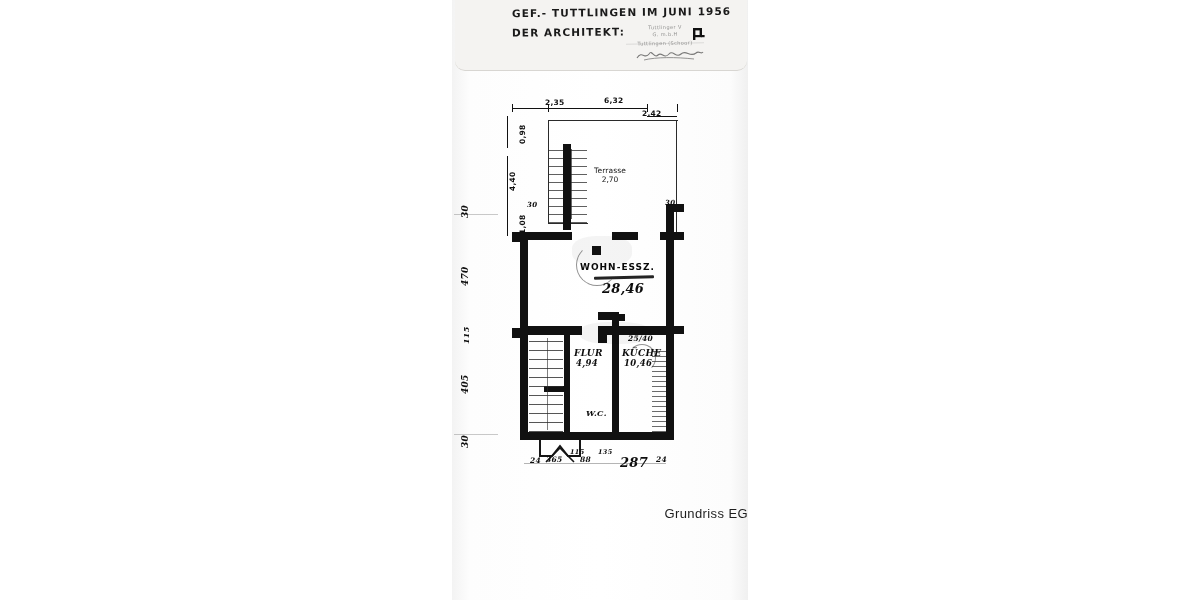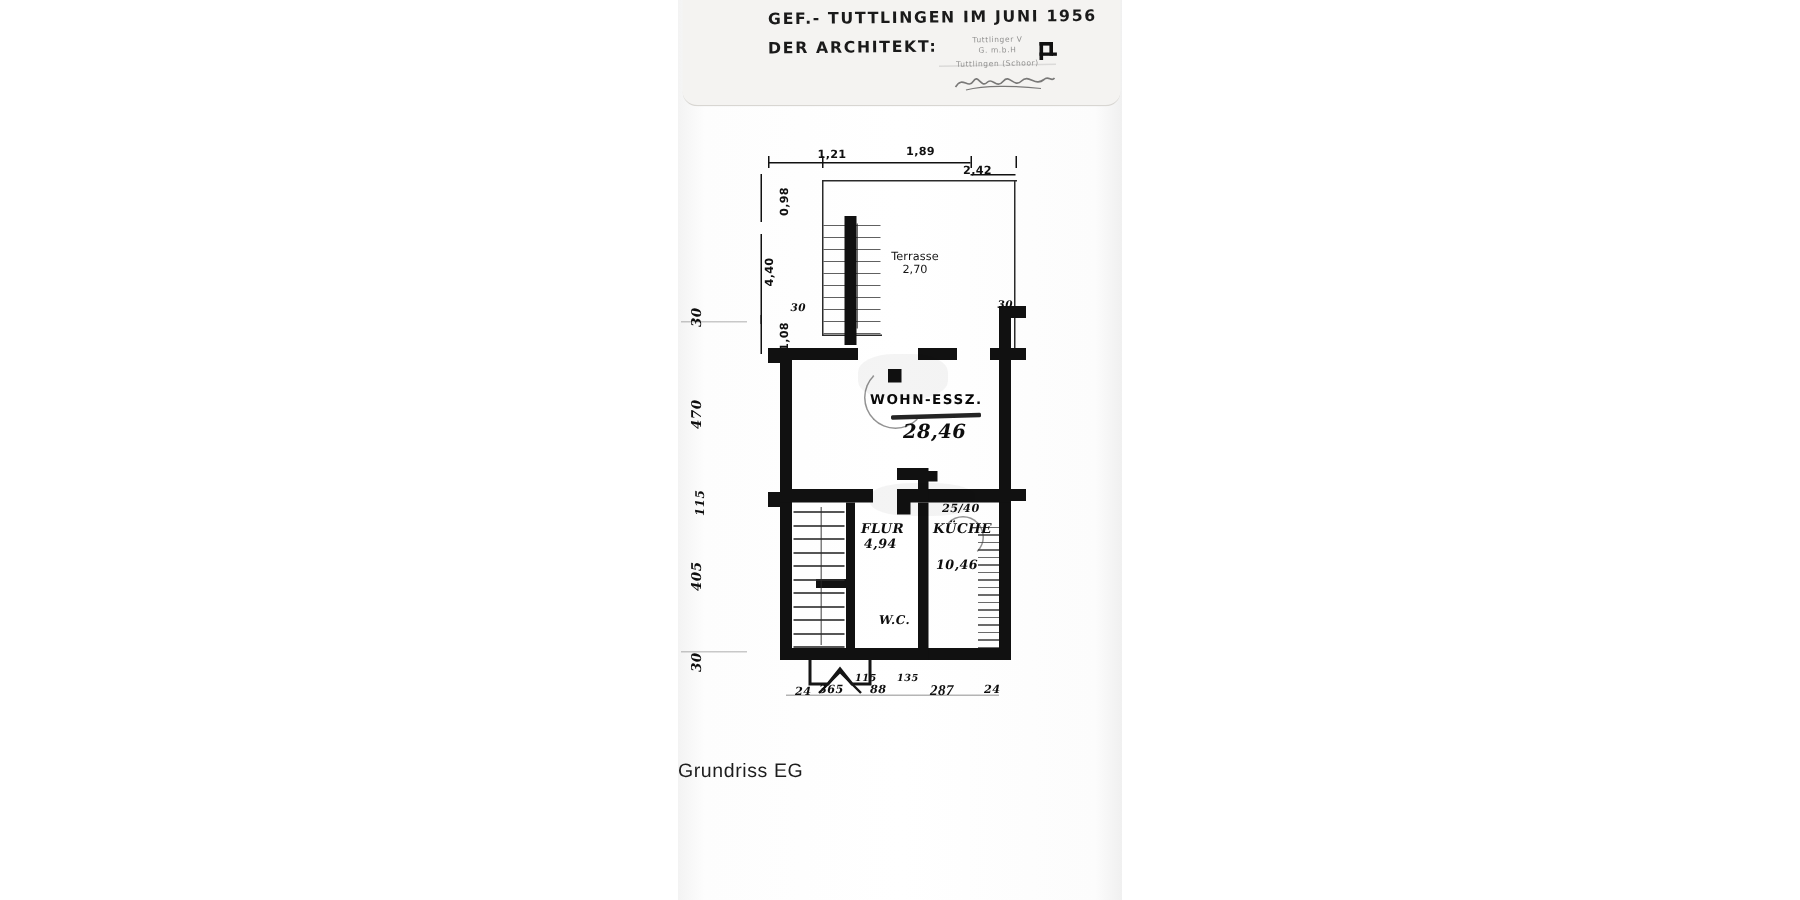--- a/index.html
+++ b/index.html
@@ -59,21 +59,21 @@
         font-family:"DejaVu Sans",sans-serif;}
   .rlabel .nm{display:block;font-size:7.5px;color:#151515;letter-spacing:.1px;}
   .rlabel .ar{display:block;font-size:7.5px;color:#151515;}
 
   .blk{position:absolute;font-family:"DejaVu Sans",sans-serif;font-weight:700;
         color:#090909;white-space:nowrap;}
 
   .strike{position:absolute;height:3px;background:#111;border-radius:1px;
         transform:rotate(-1.5deg);opacity:.92;}
 
-  .caption{position:absolute;left:452px;top:506px;width:296px;text-align:left;
+  .caption{position:absolute;left:452px;top:506px;width:296px;text-align:right;
         font-size:13px;color:#1d1d1d;letter-spacing:.4px;}
 
   .arc{position:absolute;border:1px solid #3a3a3a;border-radius:50%;
         border-right-color:transparent;border-top-color:transparent;opacity:.55;}
   .smudge{position:absolute;background:#000;opacity:.045;border-radius:40%;}
 </style>
 </head>
 <body>
 
 <div id="canvas">
@@ -107,22 +107,22 @@
 
   <div class="plan">
 
     <div class="dimline" style="left:60px;top:22px;width:135px;height:1px;"></div>
     <div class="dimline" style="left:60px;top:18px;width:1px;height:8px;"></div>
     <div class="dimline" style="left:96px;top:18px;width:1px;height:8px;"></div>
     <div class="dimline" style="left:195px;top:18px;width:1px;height:8px;"></div>
     <div class="dimline" style="left:225px;top:18px;width:1px;height:8px;"></div>
     <div class="dimline" style="left:195px;top:30px;width:30px;height:1px;"></div>
 
-    <div class="dim" style="left:93px;top:12px;">1,21</div>
-    <div class="dim" style="left:152px;top:10px;">1,89</div>
+    <div class="dim" style="left:93px;top:12px;">2,35</div>
+    <div class="dim" style="left:152px;top:10px;">6,32</div>
     <div class="dim" style="left:190px;top:23px;">2,42</div>
 
     <div class="dimline" style="left:55px;top:30px;width:1px;height:32px;"></div>
     <div class="dim dim-v" style="left:66px;top:58px;">0,98</div>
 
     <div class="dimline" style="left:55px;top:70px;width:1px;height:60px;"></div>
     <div class="dim dim-v" style="left:56px;top:105px;">4,40</div>
 
     <div class="dimline" style="left:55px;top:124px;width:1px;height:26px;"></div>
     <div class="dim dim-v" style="left:66px;top:148px;">1,08</div>
@@ -204,32 +204,32 @@
     </div>
 
     <div class="blk" style="left:128px;top:176px;font-size:9px;letter-spacing:1px;">WOHN-ESSZ.</div>
     <div class="strike" style="left:142px;top:190px;width:60px;"></div>
     <div class="hand" style="left:150px;top:195px;font-size:13px;">28,46</div>
 
     <div class="hand" style="left:122px;top:262px;font-size:9px;">FLUR</div>
     <div class="hand" style="left:124px;top:272px;font-size:8.5px;">4,94</div>
 
     <div class="hand" style="left:170px;top:262px;font-size:9px;">KÜCHE</div>
-    <div class="hand" style="left:172px;top:286px;font-size:8.5px;">10,46</div>
+    <div class="hand" style="left:172px;top:272px;font-size:8.5px;">10,46</div>
 
     <div class="hand" style="left:176px;top:248px;font-size:7.5px;">25/40</div>
 
     <div class="hand" style="left:134px;top:322px;font-size:8px;">W.C.</div>
 
     <div class="hand" style="left:78px;top:370px;font-size:7.5px;">24</div>
     <div class="hand" style="left:94px;top:369px;font-size:7.5px;">365</div>
     <div class="hand" style="left:118px;top:362px;font-size:6.5px;">115</div>
     <div class="hand" style="left:128px;top:369px;font-size:7.5px;">88</div>
     <div class="hand" style="left:146px;top:362px;font-size:6.5px;">135</div>
-    <div class="hand" style="left:168px;top:369px;font-size:10px;font-family:Liberation Serif, serif;">287</div>
+    <div class="hand" style="left:168px;top:369px;font-size:13px;">287</div>
     <div class="hand" style="left:204px;top:369px;font-size:7.5px;">24</div>
 
     <div class="thin" style="left:72px;top:377px;width:142px;height:.8px;opacity:.35;"></div>
 
     <div class="smudge" style="left:120px;top:150px;width:60px;height:30px;"></div>
     <div class="smudge" style="left:128px;top:236px;width:70px;height:22px;"></div>
   </div>
 
   <div class="caption">Grundriss  EG</div>
 </div>

